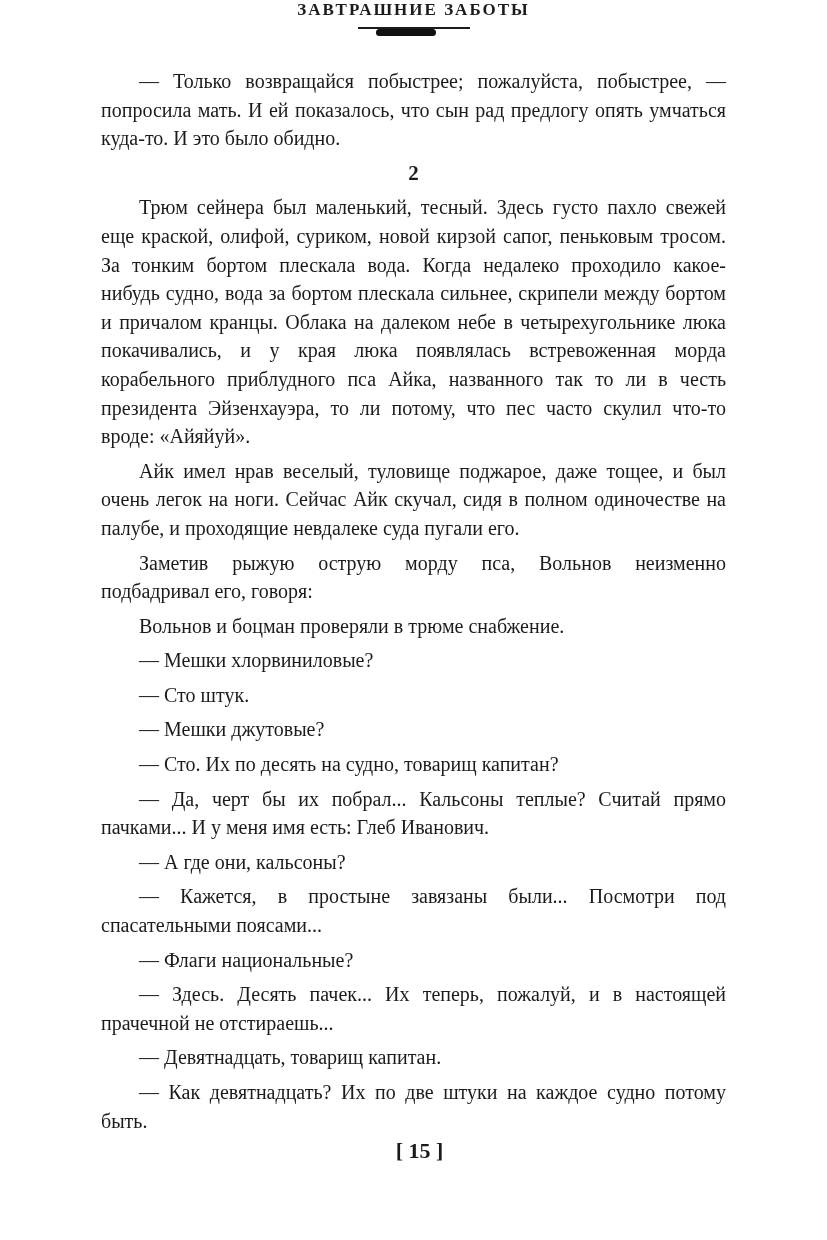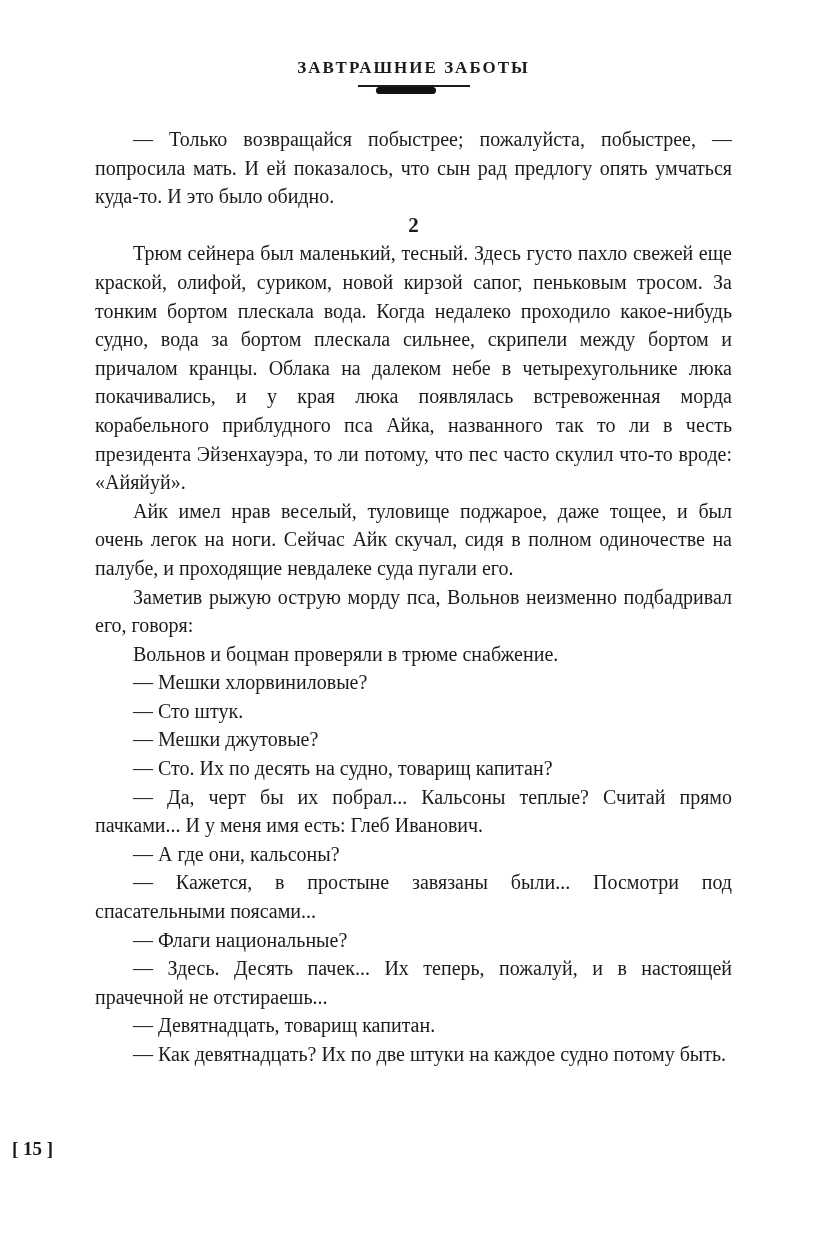--- a/index.html
+++ b/index.html
@@ -12,21 +12,20 @@
     width: 827px;
     height: 1240px;
     margin: 0 auto;
     background: #ffffff;
     color: #1b1b1b;
     font-family: "Liberation Serif", "DejaVu Serif", serif;
     overflow: hidden;
     box-sizing: border-box;
   }
   .running-head {
-    padding-top: 58px;
     text-align: center;
     font-size: 17px;
     font-weight: bold;
     letter-spacing: 2px;
     color: #1b1b1b;
   }
   .ornament {
     position: relative;
     width: 112px;
     height: 12px;
@@ -49,37 +48,37 @@
     background: #111111;
     border-radius: 4px / 60%;
   }
   .body-text {
     margin: 30px 95px 0 95px;
     font-size: 20px;
     line-height: 28.6px;
     text-align: justify;
   }
   .body-text p {
-    margin: 0;
+    margin: 6px;
     text-indent: 38px;
   }
   .chapter-number {
     margin: 42px 0 26px 0;
     text-align: center;
     font-size: 21px;
     font-weight: bold;
     text-indent: 0 !important;
   }
   .page-number {
     position: absolute;
     left: 12px;
     right: 0;
     top: 1138px;
-    text-align: left;
-    font-size: 19px;
+    text-align: center;
+    font-size: 22px;
     font-weight: bold;
     color: #1b1b1b;
   }
 </style>
 </head>
 <body>
 
 <div class="page">
 
   <div class="running-head">ЗАВТРАШНИЕ ЗАБОТЫ</div>

